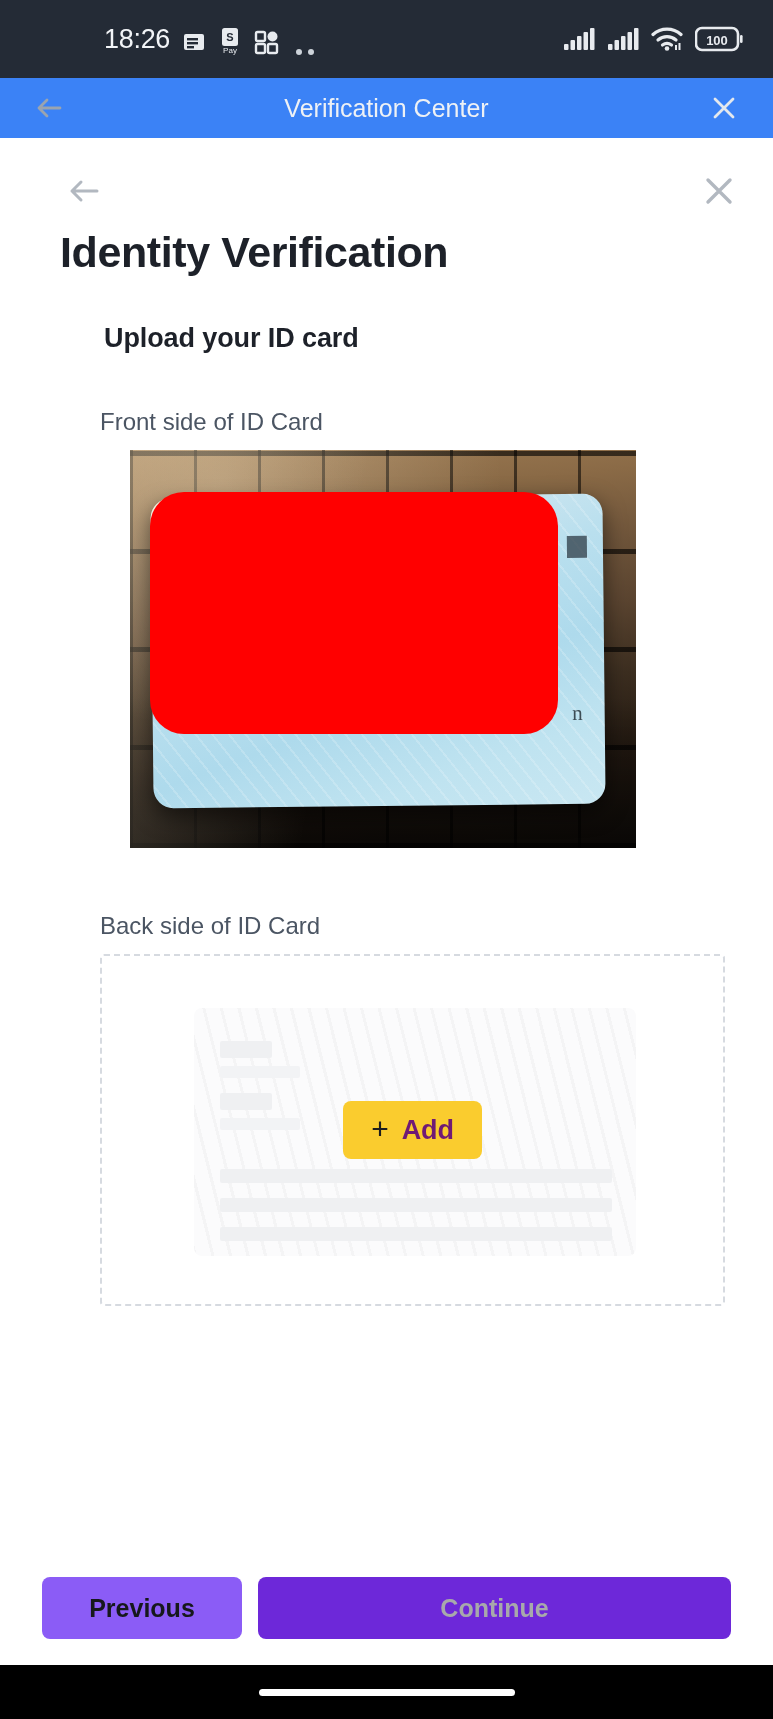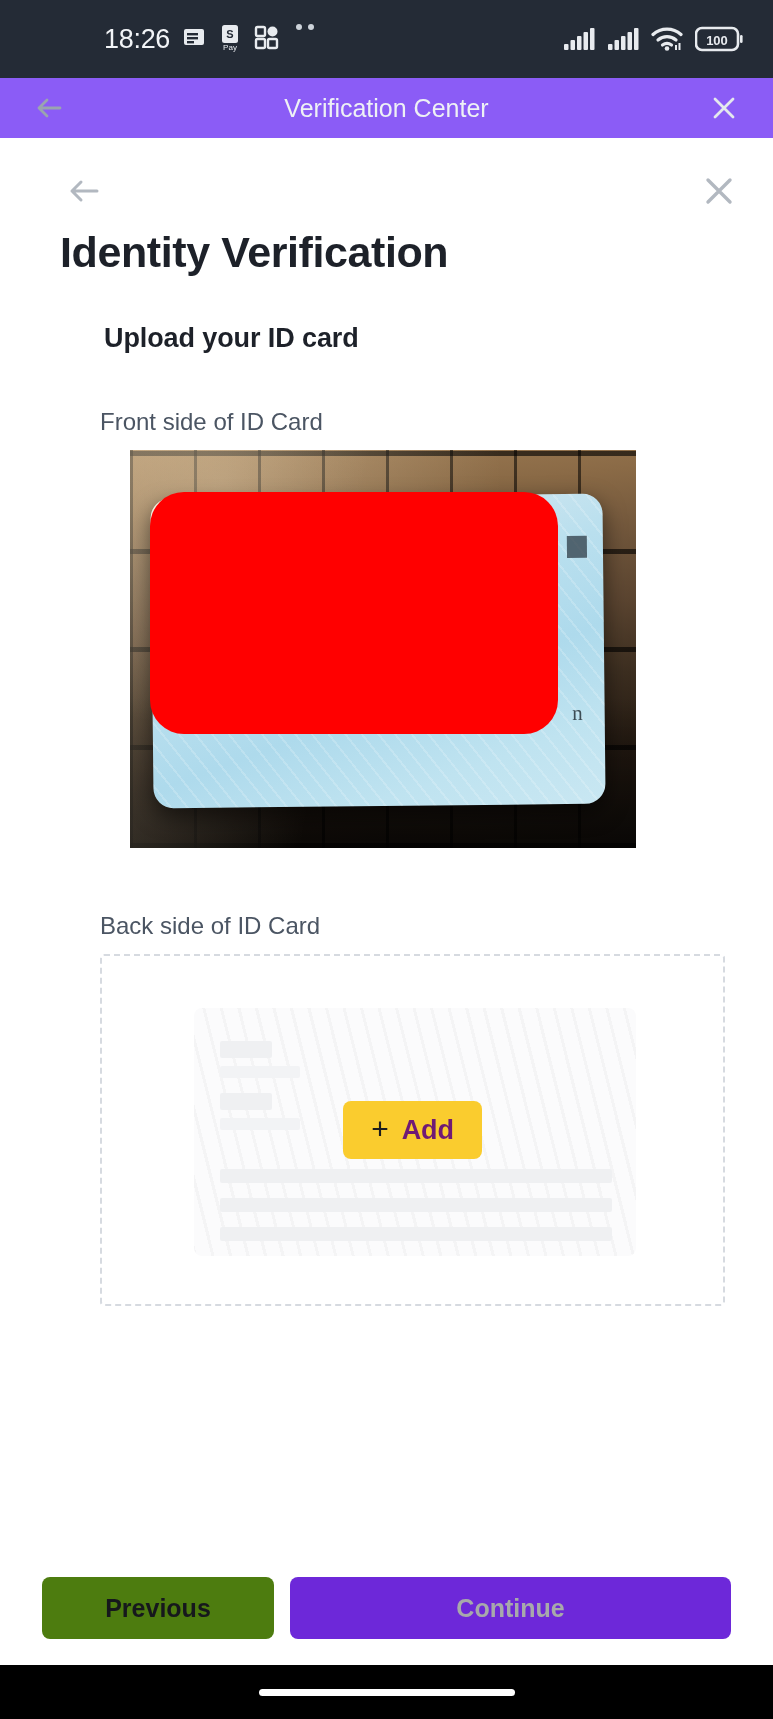--- a/index.html
+++ b/index.html
@@ -13,41 +13,41 @@
 
   
   .statusbar {
     height:78px;
     background:#242b36;
     display:flex;
     align-items:center;
     padding:0 30px 0 104px;
     position:relative;
   }
-  .sb-left { display:flex; align-items:flex-start; gap:11px; }
+  .sb-left { display:flex; align-items:flex-end; gap:11px; }
   .sb-time {
     color:#f2f4f7;
     font-size:27px;
     letter-spacing:-0.3px;
     font-family:"Liberation Sans", sans-serif;
   }
   .sb-right {
     margin-left:auto;
     display:flex;
     align-items:center;
     gap:12px;
   }
   .icon-svg { display:block; }
   .dots { display:flex; gap:6px; align-items:center; margin-left:6px; }
   .dots i { width:6px; height:6px; border-radius:50%; background:#cdd3da; display:block; }
 
   
   .appbar {
     height:60px;
-    background:#8b5cf6;
+    background:#3b82f6;
     display:flex;
     align-items:center;
     padding:0 26px;
     position:relative;
   }
   .appbar-title {
     position:absolute;
     left:0; right:0;
     text-align:center;
     color:#eef1f5;
@@ -281,22 +281,22 @@
     border-radius:8px;
     font-family:"Liberation Sans", sans-serif;
     font-size:25px;
     font-weight:700;
     cursor:pointer;
     display:flex;
     align-items:center;
     justify-content:center;
   }
   .btn-previous {
-    width:232px;
-    background:#4d7c0f;
+    width:200px;
+    background:#8b5cf6;
     color:#16181c;
   }
   .btn-continue {
     flex:1;
     background:#6d28d9;
     color:#a8a9ab;
     cursor:default;
   }
 
   

